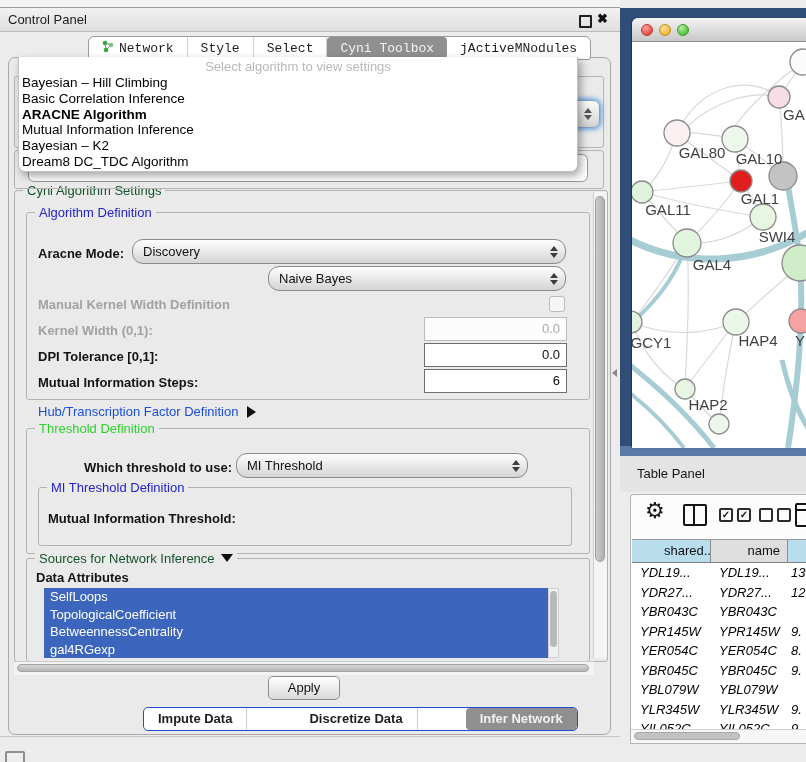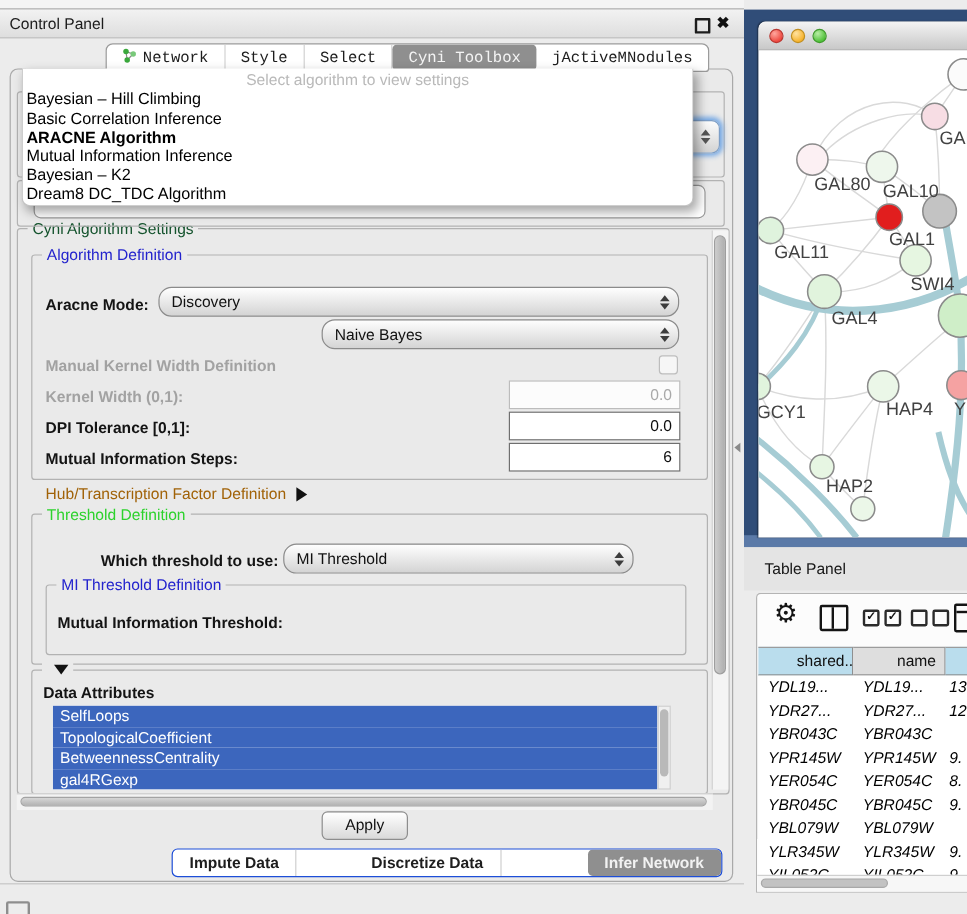--- a/index.html
+++ b/index.html
@@ -70,40 +70,40 @@
 
   #chk-manual{position:absolute;left:549px;top:296px;width:14px;height:14px;border:1px solid #bdbdbd;background:#f6f6f6;border-radius:3px;}
 
   .field{position:absolute;background:#fff;border:1px solid #6f6f6f;font-size:13px;color:#0d0d0d;text-align:right;padding-right:6px;box-sizing:border-box;line-height:22px;}
   .field.dis{border-color:#bcbcbc;color:#a9a9a9;background:#fcfcfc;}
   #fld-kernel{left:424px;top:317px;width:143px;height:24px;}
   #fld-dpi{left:424px;top:343px;width:143px;height:24px;}
   #fld-steps{left:424px;top:369px;width:143px;height:24px;}
   #fld-mithr{left:420px;top:505px;width:142px;height:25px;}
 
-  #hub-row{position:absolute;left:38px;top:404px;font-size:13px;color:#a16207;white-space:nowrap;}
+  #hub-row{position:absolute;left:38px;top:404px;font-size:13px;color:#1d4ed8;white-space:nowrap;}
   .arrow-right{display:inline-block;width:0;height:0;border-top:6px solid transparent;border-bottom:6px solid transparent;border-left:9px solid #111;margin-left:9px;vertical-align:-2px;}
   .arrow-down{display:inline-block;width:0;height:0;border-left:6px solid transparent;border-right:6px solid transparent;border-top:8px solid #111;margin-left:6px;vertical-align:1px;}
 
   #attr-list{position:absolute;left:44px;top:588px;width:504px;height:70px;background:#fff;overflow:hidden;}
   .attr-item{height:17.5px;line-height:17.5px;background:#3c66bd;color:#fff;font-size:13px;padding-left:6px;white-space:nowrap;}
   #attr-sb{position:absolute;left:548px;top:588px;width:11px;height:70px;background:#f0f0f0;border:1px solid #cfcfcf;box-sizing:border-box;}
   #attr-thumb{position:absolute;left:1px;top:2px;width:7px;height:56px;background:#b9b9b9;border-radius:4px;}
 
   #sb-v{position:absolute;left:593px;top:192px;width:13px;height:466px;background:#f4f4f4;border-left:1px solid #cfcfcf;}
   #sb-v-thumb{position:absolute;left:1px;top:4px;width:10px;height:366px;border-radius:6px;background:linear-gradient(90deg,#cdcdcd,#aeaeae);border:1px solid #9e9e9e;box-sizing:border-box;}
   #sb-h{position:absolute;left:14px;top:661px;width:580px;height:13px;background:#f3f3f3;border-top:1px solid #ccc;}
   #sb-h-thumb{position:absolute;left:3px;top:2px;width:572px;height:8px;border-radius:5px;background:linear-gradient(#d6d6d6,#b4b4b4);border:1px solid #a3a3a3;box-sizing:border-box;}
 
   #btn-apply{position:absolute;left:268px;top:676px;width:70px;height:22px;border:1px solid #8d8d8d;border-radius:5px;background:linear-gradient(#fff,#d9d9d9);font-size:13px;text-align:center;line-height:21px;color:#111;}
 
   #bottom-tabs{position:absolute;left:143px;top:707px;height:22px;display:flex;background:#fff;border:1px solid #1d4ed8;border-radius:5px;overflow:hidden;gap:48px;}
   .btab{padding:0 14px;line-height:21px;font-size:13px;font-weight:bold;color:#1e1e1e;border-right:1px solid #cfcfcf;white-space:nowrap;}
   .btab:last-child{border-right:none;}
-  .btab.selected{background:#8f8f8f;color:#f2f2f2;border-radius:4px;margin-left:24px;}
+  .btab.selected{background:#8f8f8f;color:#f2f2f2;border-radius:4px;}
 
   #bottom-line{position:absolute;left:0;top:736px;width:620px;height:1px;background:#c6c6c6;}
   #mini-btn{position:absolute;left:5px;top:751px;width:16px;height:14px;border:2px solid #8e8e8e;background:#ededed;border-radius:2px;}
   #divider-arrow{position:absolute;left:612px;top:369px;width:0;height:0;border-top:4px solid transparent;border-bottom:4px solid transparent;border-right:5px solid #8a8a8a;}
 
   
   #desktop{position:absolute;left:620px;top:8px;width:186px;height:448px;background:#304d78;}
   #desktop-band{position:absolute;left:620px;top:446px;width:186px;height:10px;background:#5b7aa8;}
   #net-window{position:absolute;left:632px;top:18px;width:174px;height:430px;background:#fff;border-radius:6px 0 0 0;overflow:hidden;box-shadow:-1px 0 1px rgba(0,0,0,.35);}
   #net-titlebar{position:absolute;left:0;top:0;width:174px;height:24px;background:linear-gradient(#f4f4f4,#c8c8c8);border-bottom:1px solid #909090;border-radius:6px 0 0 0;box-sizing:border-box;}
@@ -237,21 +237,21 @@
   <div class="combo" id="combo-which"><span>MI Threshold</span><span class="stepper">
         <i class="up"></i>
         <i class="dn"></i>
       </span></div>
   <div class="grp" id="grp-mithr">
     <span class="grp-title blue">MI Threshold Definition</span>
   </div>
   <span class="lbl" id="lbl-mithr">Mutual Information Threshold:</span>
 
   <div class="grp" id="grp-sources">
-    <span class="grp-title"><span class="arrow-down"></span></span>
+    <span class="grp-title"><span>Sources for Network Inference</span><span class="arrow-down"></span></span>
   </div>
   <span class="lbl" id="lbl-attrs">Data Attributes</span>
   <div id="attr-list">
       <div class="attr-item">SelfLoops</div>
       <div class="attr-item">TopologicalCoefficient</div>
       <div class="attr-item">BetweennessCentrality</div>
       <div class="attr-item">gal4RGexp</div>
     </div>
   <div id="attr-sb">
       <div id="attr-thumb"></div>

